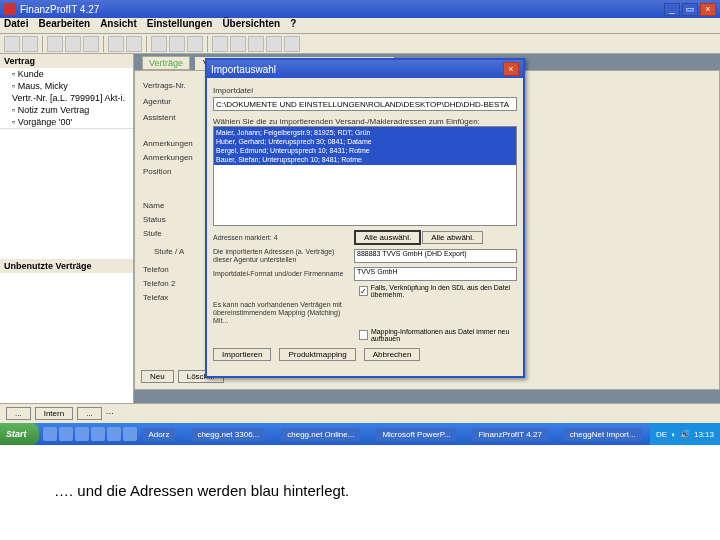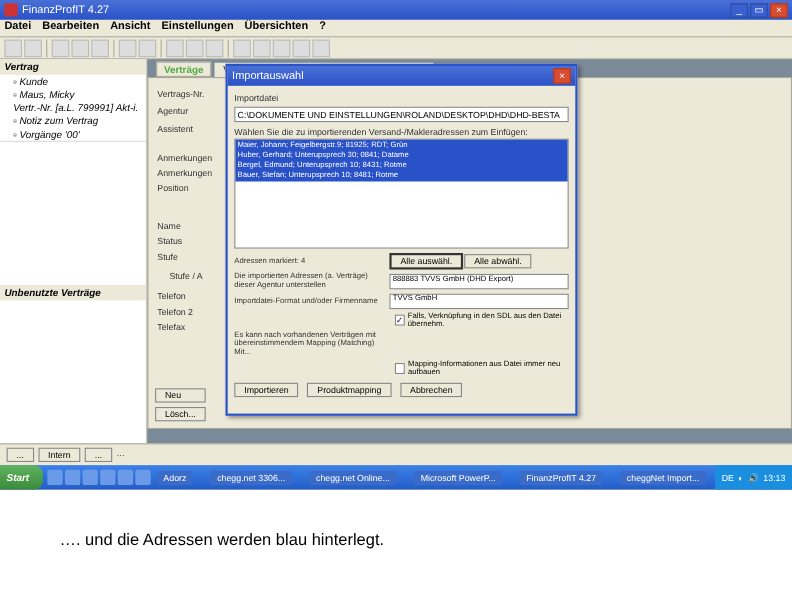--- a/index.html
+++ b/index.html
@@ -8,38 +8,38 @@
   .titlebar { height: 18px; background: linear-gradient(#4a6fd6,#2a52c8); display: flex; align-items: center; padding: 0 4px; color: #fff; font-size: 10px; }
   .titlebar-icon { width: 12px; height: 12px; background: #c33; margin-right: 4px; }
   .winbtns { margin-left: auto; display: flex; gap: 2px; }
   .winbtn { width: 16px; height: 13px; background: #3a60d0; border: 1px solid #2a4aa0; color: #fff; display: flex; align-items: center; justify-content: center; font-size: 9px; }
   .winbtn.close { background: #d84c2f; border-color: #b03820; }
   .menubar { height: 16px; background: #ece9d8; display: flex; align-items: flex-start; padding: 0 4px; gap: 10px; font-size: 10px; border-bottom: 1px solid #aca899; font-weight: bold; }
   .toolbar { height: 20px; background: #ece9d8; display: flex; align-items: center; padding: 0 4px; gap: 2px; border-bottom: 1px solid #aca899; }
   .tbtn { width: 16px; height: 16px; background: #ddd; border: 1px solid #bbb; }
   .sep { width: 1px; height: 16px; background: #aca899; margin: 0 2px; }
   .main { display: flex; height: 355px; }
-  .tree { width: 134px; background: #fff; border-right: 1px solid #aca899; font-size: 9px; font-style: italic; }
+  .tree { width: 134px; background: #fff; border-right: 1px solid #aca899; font-size: 9px; }
   .tree-section { border-bottom: 1px solid #ddd; }
   .tree-hdr { background: #ece9d8; padding: 2px 4px; font-weight: bold; font-size: 9px; }
   .tree-item { padding: 1px 2px 1px 12px; white-space: nowrap; overflow: hidden; }
   .content { flex: 1; background: #7a8a99; position: relative; }
-  .tabs-label { position: absolute; top: 2px; left: 8px; background: #ece9d8; padding: 1px 6px; font-size: 9px; border: 1px solid #aca899; color: #5a4; font-weight: bold; }
+  .tabs-label { position: absolute; top: 2px; left: 8px; background: #ece9d8; padding: 1px 6px; font-size: 9px; border: 1px solid #aca899; color: #5a4; }
   .form-bg { position: absolute; left: 0; top: 16px; width: 100%; height: 320px; background: #ece9d8; border: 1px solid #aca899; }
   .form-lbl { position: absolute; font-size: 8px; color: #333; }
   .ll1 { left: 8px; top: 10px; } .ll2 { left: 8px; top: 26px; }
   .ll3 { left: 8px; top: 42px; } .ll4 { left: 8px; top: 68px; }
   .ll5 { left: 8px; top: 82px; } .ll6 { left: 8px; top: 96px; }
   .ll7 { left: 8px; top: 130px; } .ll8 { left: 8px; top: 144px; }
   .ll9 { left: 8px; top: 158px; } .ll10 { left: 8px; top: 176px; padding-left: 11px; }
   .ll11 { left: 8px; top: 194px; } .ll12 { left: 8px; top: 208px; }
   .ll13 { left: 8px; top: 222px; }
   .hdr-row { position: absolute; top: -14px; left: 60px; display: flex; gap: 6px; font-size: 8px; background: #ece9d8; padding: 1px 4px; }
   .hdr-item { padding: 0 4px; }
-  .form-btns { position: absolute; bottom: 6px; left: 6px; display: flex; gap: 4px; flex-direction: column; }
+  .form-btns { position: absolute; bottom: 6px; left: 6px; display: flex; gap: 4px; }
   .form-btn { background: #ece9d8; border: 1px solid #888; padding: 1px 8px; font-size: 8px; }
   .dialog { position: absolute; left: 205px; top: 58px; width: 320px; height: 320px; background: #ece9d8; border: 2px solid #2a52c8; box-shadow: 2px 2px 4px rgba(0,0,0,0.4); }
   .dlg-title { height: 18px; background: linear-gradient(#4a6fd6,#2a52c8); color: #fff; display: flex; align-items: center; padding: 0 4px; font-size: 10px; }
   .dlg-close { margin-left: auto; width: 16px; height: 14px; background: #d84c2f; border: 1px solid #b03820; color: #fff; display: flex; align-items: center; justify-content: center; font-size: 9px; }
   .dlg-body { padding: 6px; position: relative; height: 300px; }
   .dlg-lbl { font-size: 8px; color: #333; }
   .dlg-input { width: 100%; height: 14px; border: 1px solid #888; background: #fff; font-size: 8px; padding: 0 2px; display: block; margin: 2px 0 4px 0; }
   .dlg-list { width: 100%; height: 100px; border: 1px solid #888; background: #fff; margin-bottom: 4px; }
   .dlg-list-sel { background: #2a52c8; color: #fff; font-size: 7px; padding: 1px 2px; line-height: 9px; white-space: pre; }
   .dlg-row { display: flex; align-items: center; gap: 1px; margin-bottom: 3px; }

